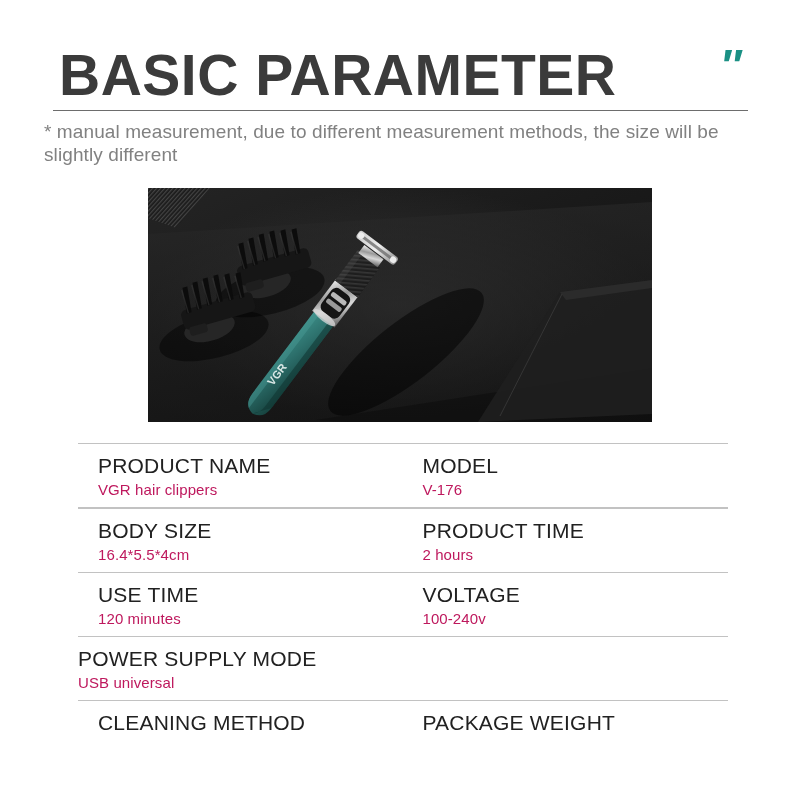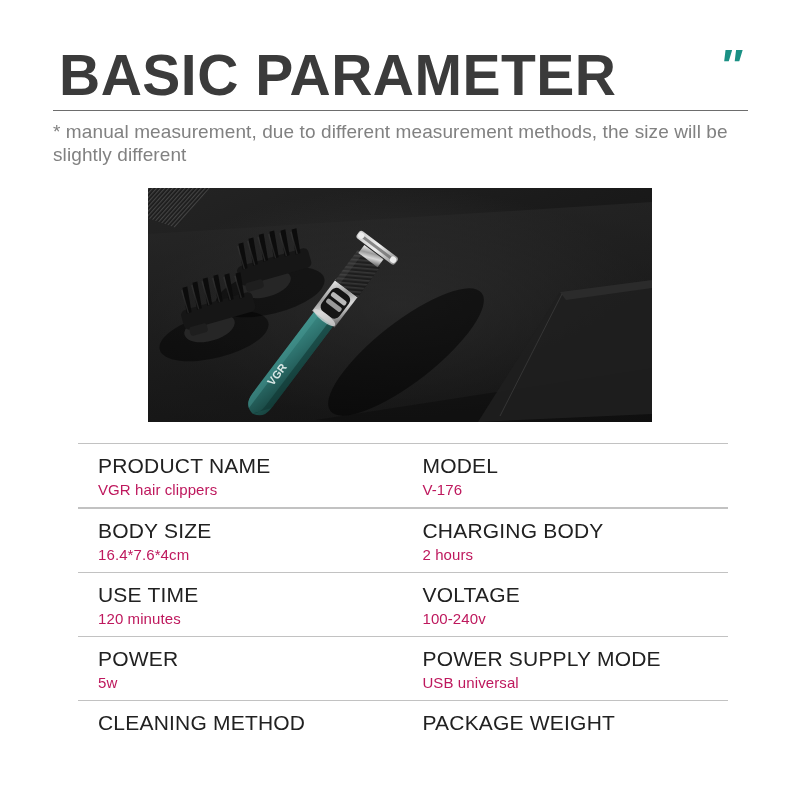--- a/index.html
+++ b/index.html
@@ -61,21 +61,21 @@
     position: absolute;
     left: 53px;
     top: 110px;
     width: 695px;
     height: 1px;
     background: #6d6d6d;
   }
 
   .subtitle {
     position: absolute;
-    left: 53px;
+    left: 44px;
     top: 120px;
     width: 680px;
     font-size: 19px;
     line-height: 23px;
     color: #818181;
     letter-spacing: 0.1px;
   }
 
   
   .product-photo {
@@ -301,46 +301,42 @@
         <div class="spec-value">V-176</div>
       </div>
     </div>
 
     <div class="spec-divider"></div>
 
     <div class="spec-divider"></div>
     <div class="spec-row">
       <div class="spec-cell">
         <div class="spec-label">BODY SIZE</div>
-        <div class="spec-value">16.4*7.6*4cm</div>
-      </div>
-      <div class="spec-cell right">
-        <div class="spec-label">CHARGING BODY</div>
+        <div class="spec-value">16.4*5.5*4cm</div>
+      </div>
+      <div class="spec-cell right">
+        <div class="spec-label">PRODUCT TIME</div>
         <div class="spec-value">2 hours</div>
       </div>
     </div>
 
     <div class="spec-divider"></div>
     <div class="spec-row">
       <div class="spec-cell">
         <div class="spec-label">USE TIME</div>
         <div class="spec-value">120 minutes</div>
       </div>
       <div class="spec-cell right">
         <div class="spec-label">VOLTAGE</div>
         <div class="spec-value">100-240v</div>
       </div>
     </div>
 
     <div class="spec-divider"></div>
     <div class="spec-row">
-      <div class="spec-cell">
-        <div class="spec-label">POWER</div>
-        <div class="spec-value">5w</div>
-      </div>
       <div class="spec-cell right">
         <div class="spec-label">POWER SUPPLY MODE</div>
         <div class="spec-value">USB universal</div>
       </div>
     </div>
 
     <div class="spec-divider"></div>
     <div class="spec-row">
       <div class="spec-cell">
         <div class="spec-label">CLEANING METHOD</div>

